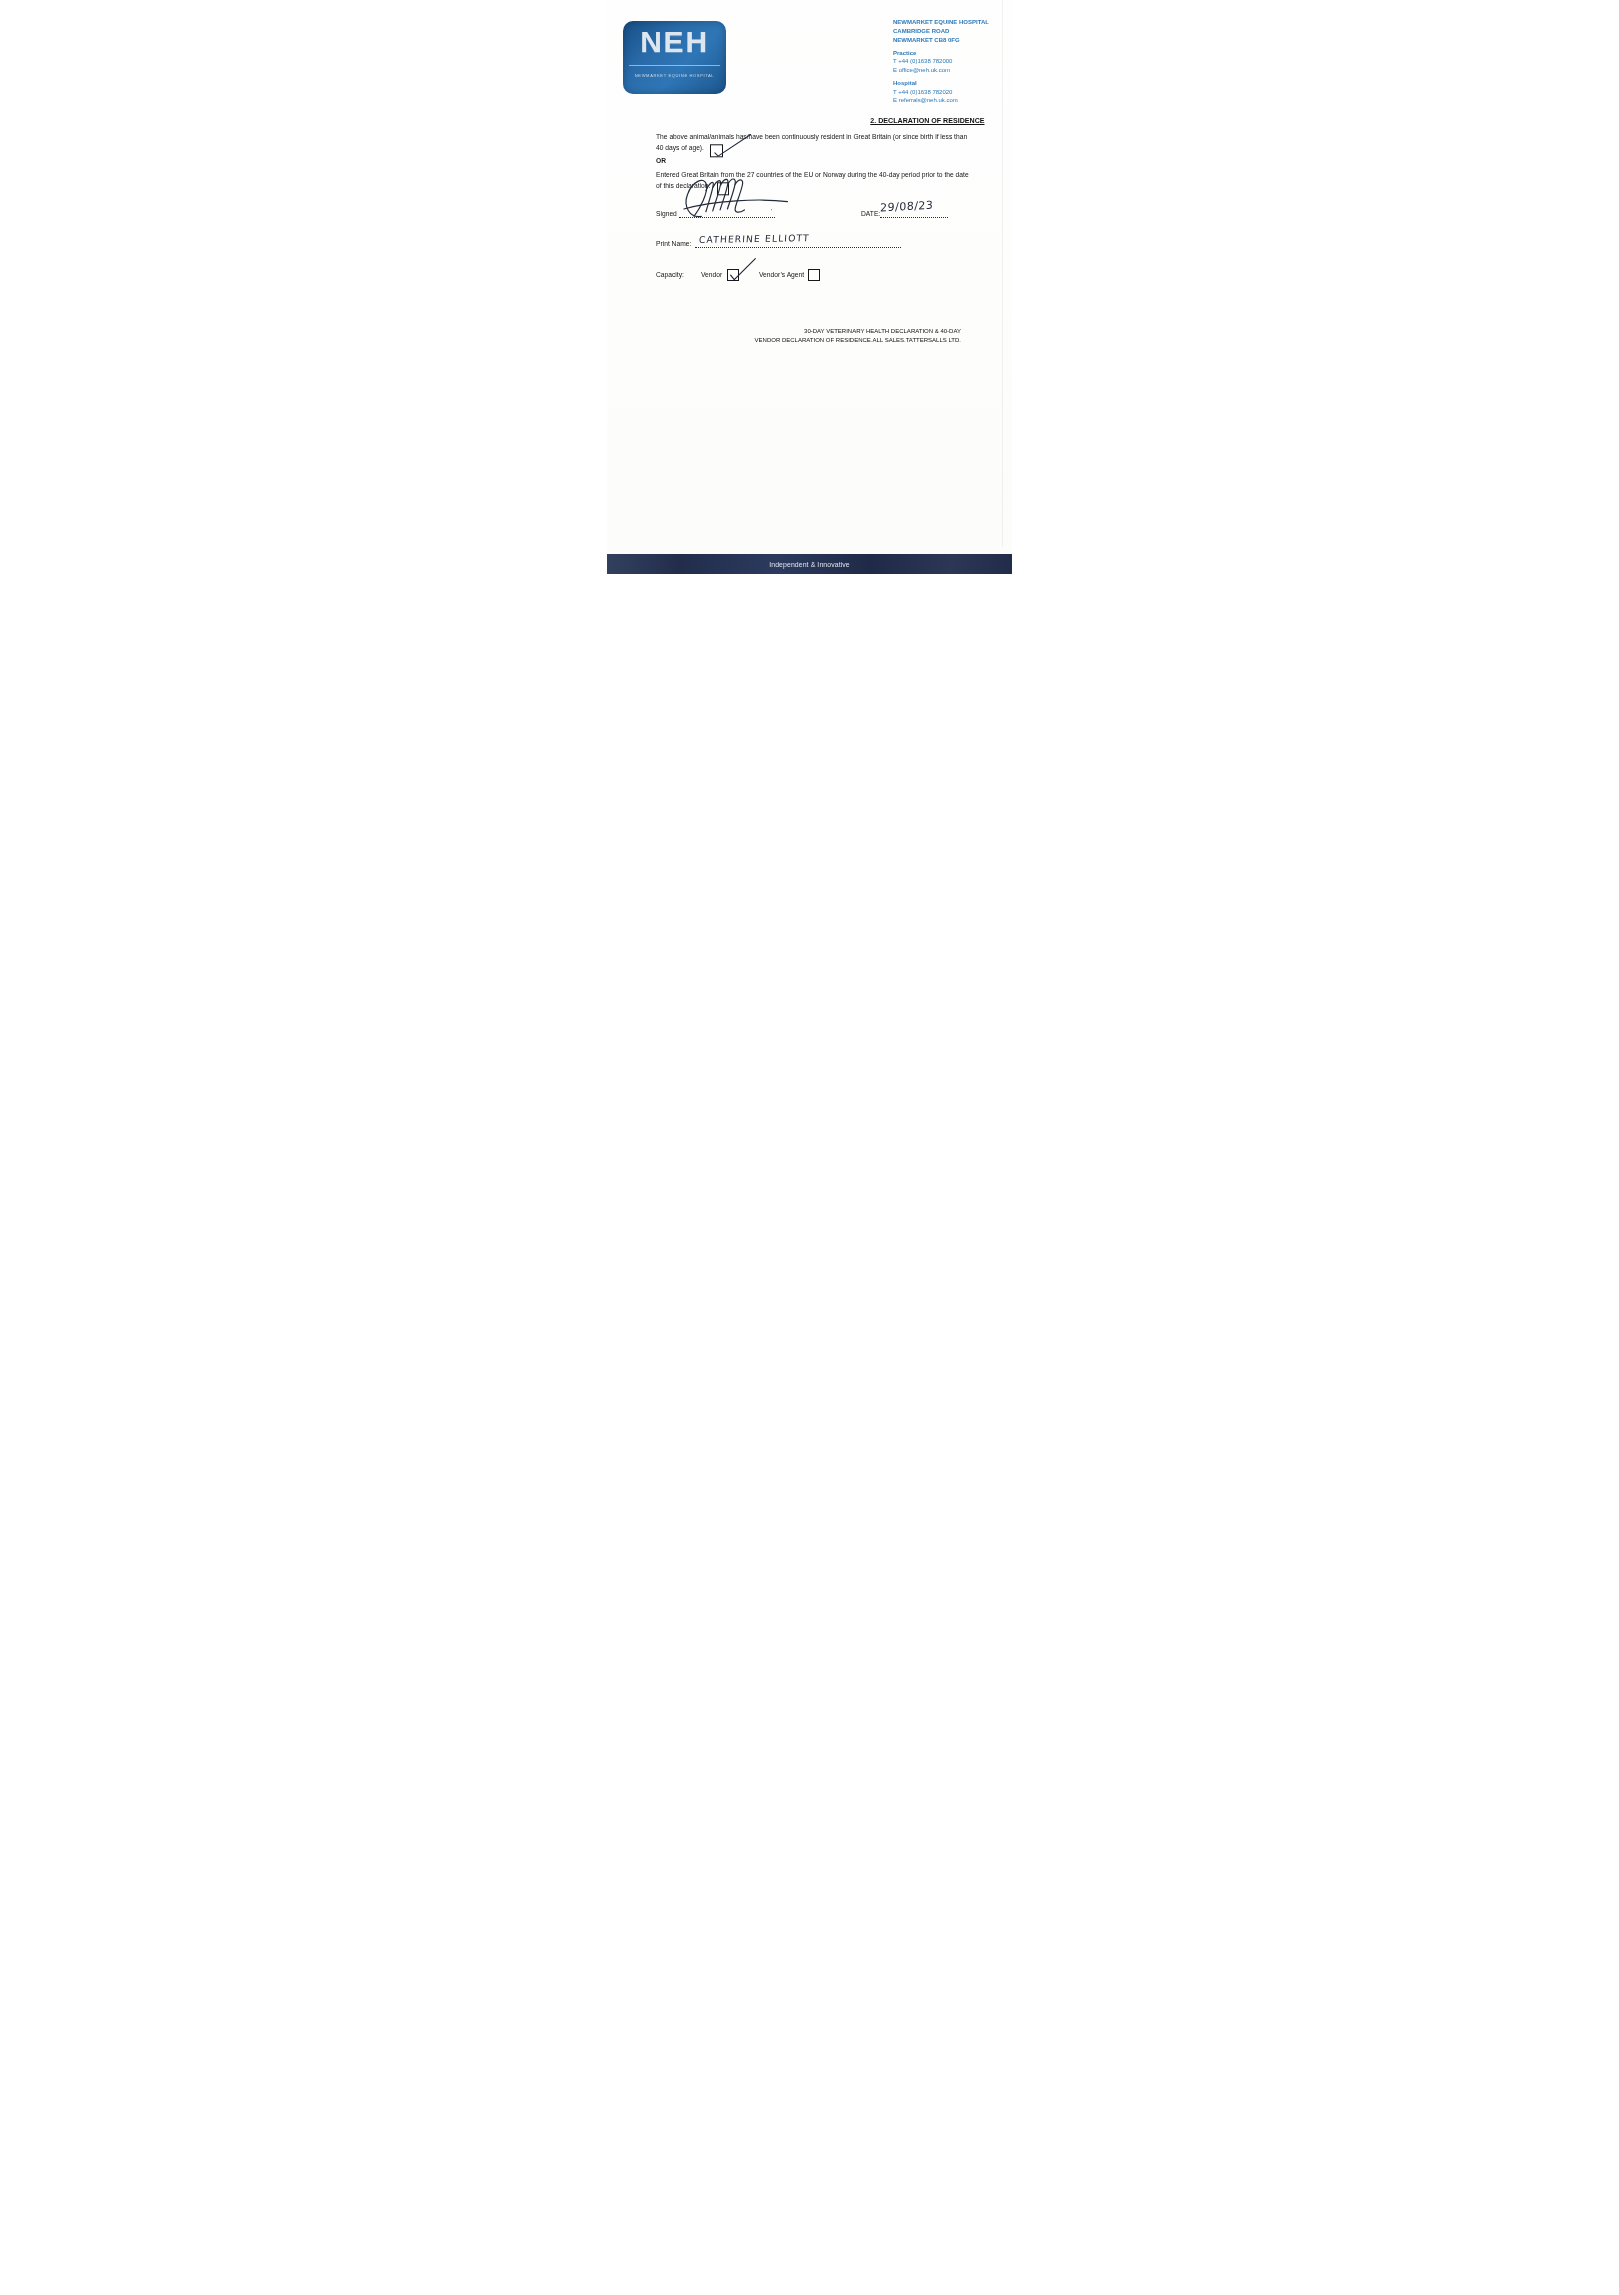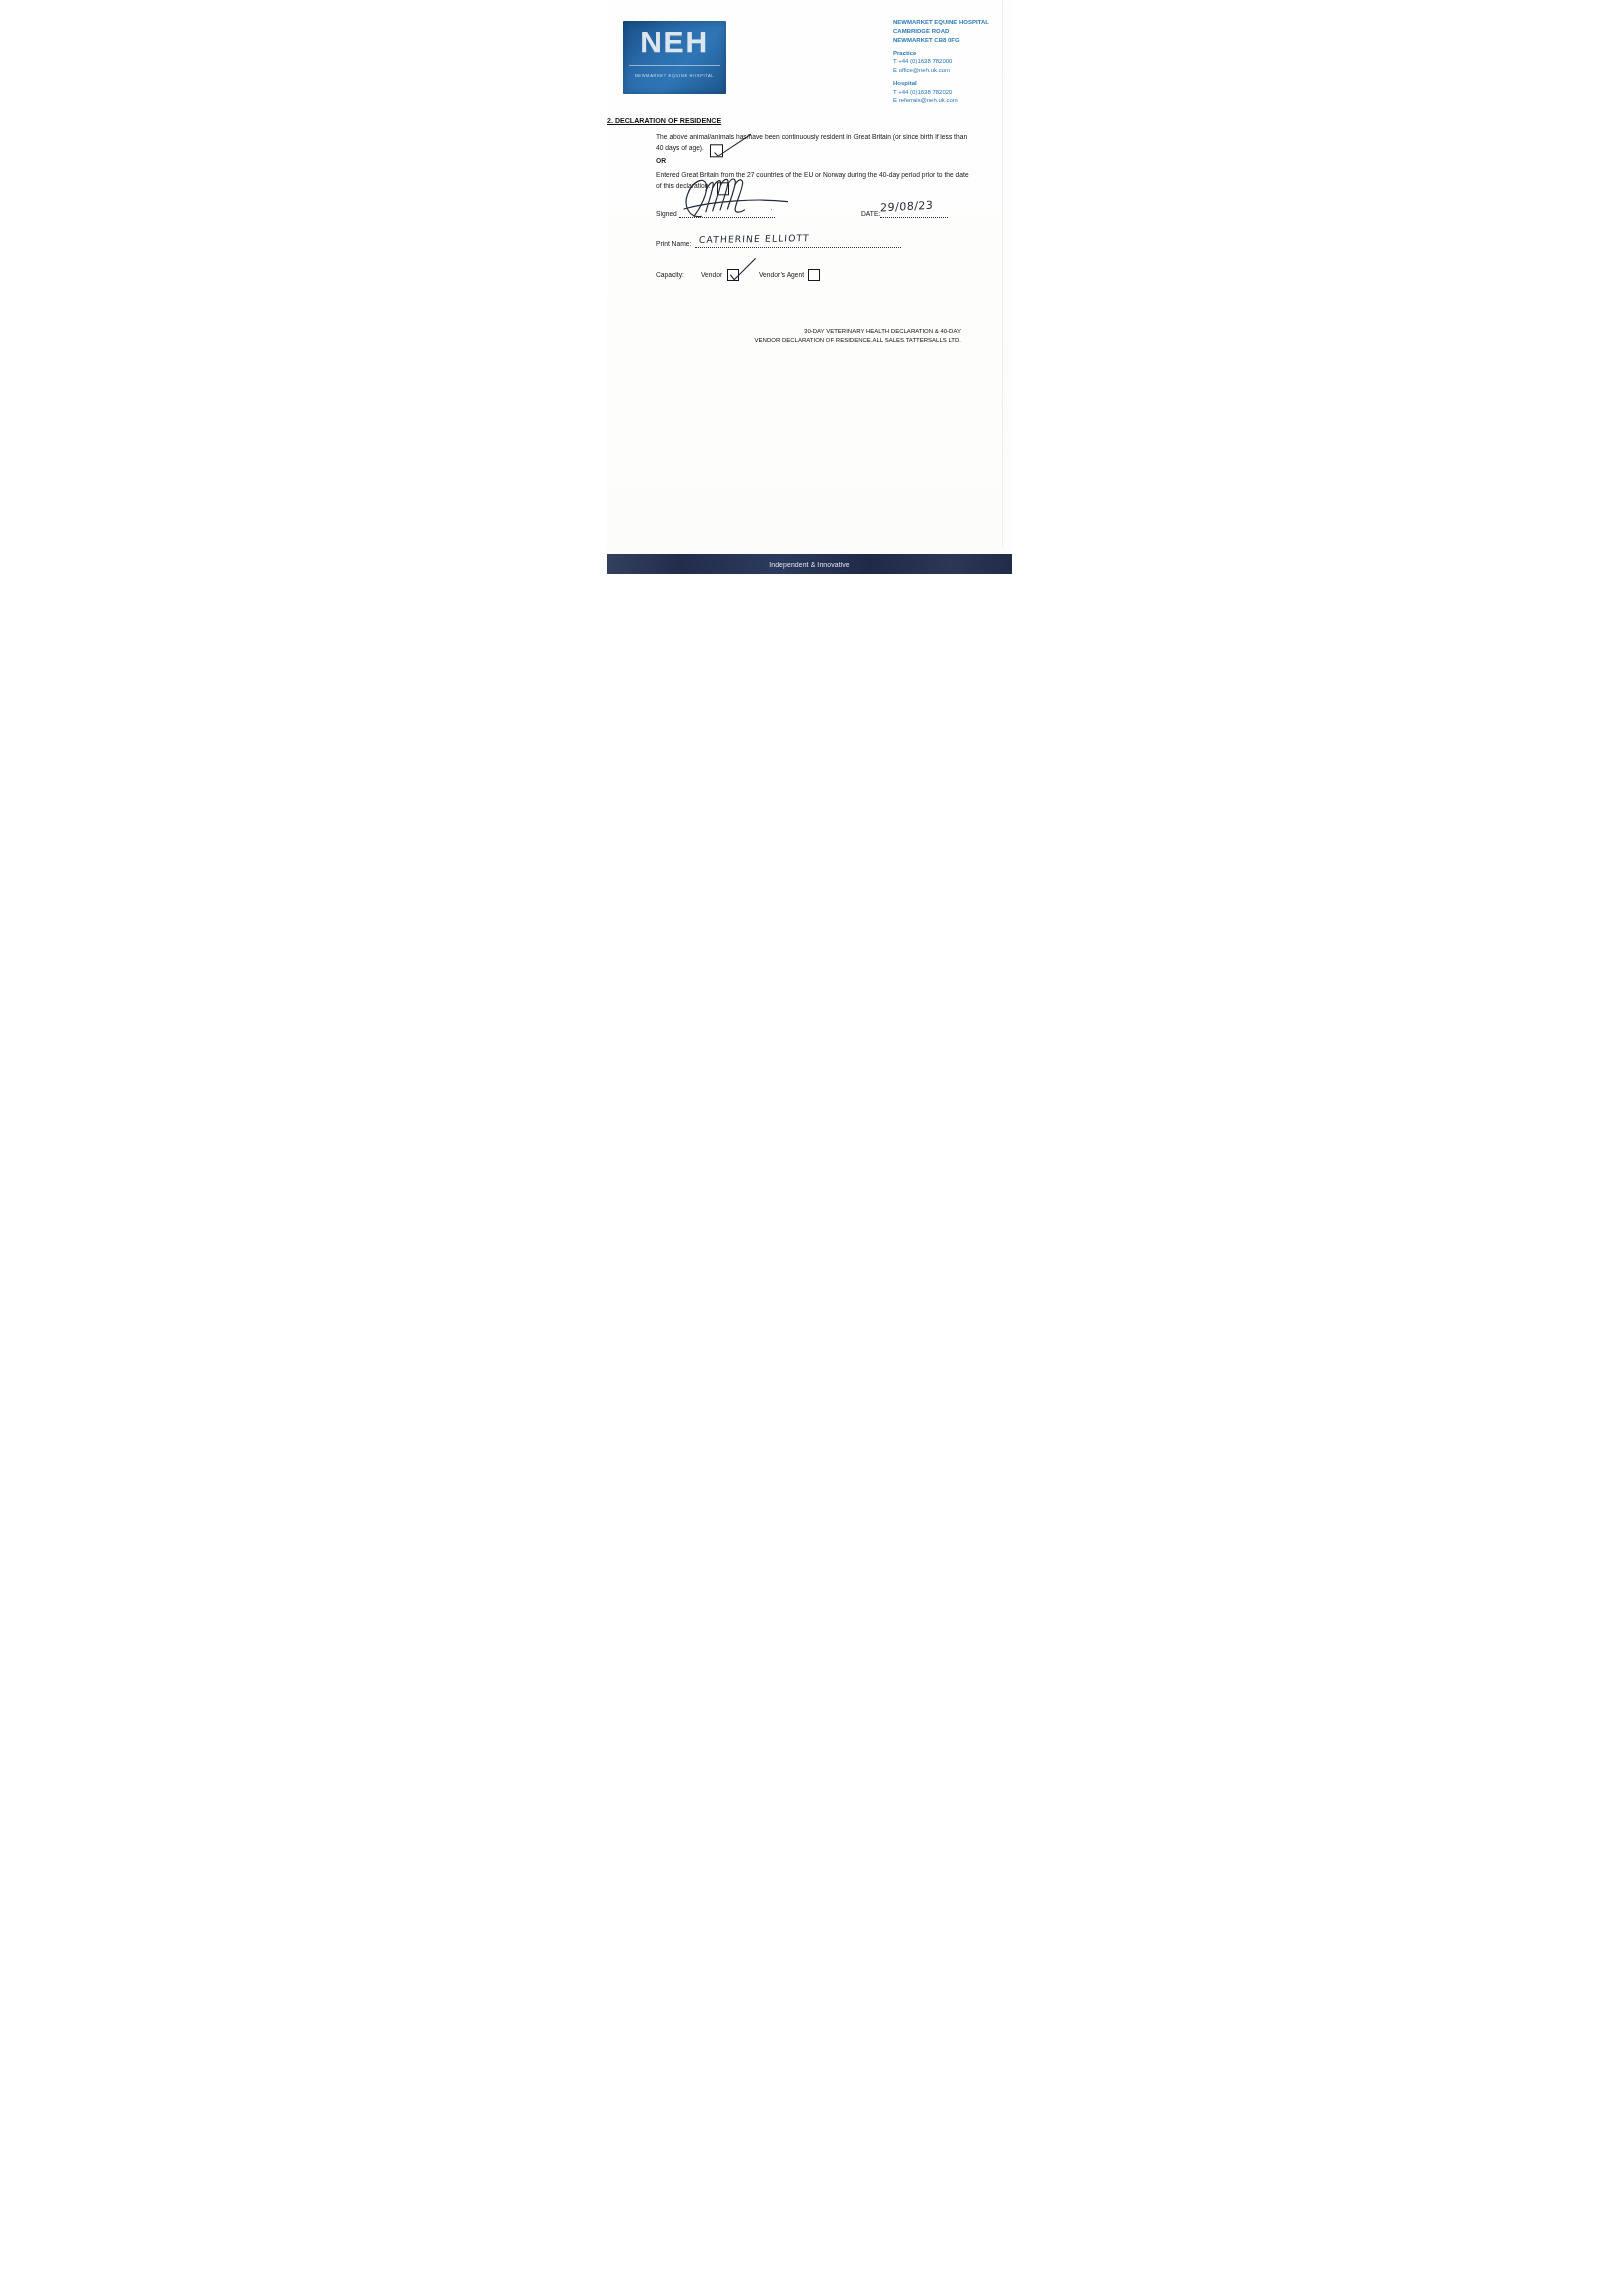--- a/index.html
+++ b/index.html
@@ -6,42 +6,42 @@
   html,body { background:#ffffff; }
   body { font-family:"Liberation Sans", sans-serif; }
   .page {
     position:relative; width:405px; height:574px; margin:0 auto;
     background:linear-gradient(180deg,#fefefe 0%, #fdfdfc 60%, #fcfcfb 100%);
     overflow:hidden; color:#1a1a1a;
   }
   
   .logo {
     position:absolute; left:16px; top:21px; width:103px; height:73px;
-    border-radius:1px;
+    border-radius:10px;
     background:linear-gradient(135deg,#174f86 0%, #2a6cab 35%, #2f76b6 60%, #1c578f 100%);
     box-shadow:inset 0 0 8.3px rgba(0,0,0,0.25);
   }
   .logo-neh {
     position:absolute; top:6.4px; left:0; right:0; text-align:center;
     font-size:30px; font-weight:700; letter-spacing:1.8px; line-height:1;
     color:#dde6ee; text-shadow:0 0.5px 0 rgba(255,255,255,0.25);
   }
   .logo-line { position:absolute; left:6.4px; right:6.4px; top:44px; height:0.9px; background:rgba(255,255,255,0.5); }
   .logo-caption {
     position:absolute; bottom:15.6px; left:0; right:0; text-align:center;
     font-size:4.1px; letter-spacing:0.6px; color:#c8daea;
   }
   
   .contact { position:absolute; left:286px; top:18.4px; width:110px; font-size:6px; line-height:8.7px; color:#2e7ab8; }
   .contact .addr { font-weight:700; }
   .contact .grp { margin-top:4.1px; }
   .contact .grp-label { font-weight:700; }
   
   .heading {
-    position:absolute; top:117px; left:0; right:27.5px; text-align:left;
+    position:absolute; top:117px; left:0; right:27.5px; text-align:right;
     font-size:7.1px; font-weight:700; text-decoration:underline; color:#111;
   }
   
   .para { position:absolute; left:49px; width:317px; font-size:6.7px; line-height:1.55; color:#141414; }
   .p1 { top:132px; }
   .or { position:absolute; left:49px; top:157px; font-size:6.7px; font-weight:700; }
   .p2 { top:170px; }
   .cb {
     position:relative; display:inline-block; width:12.4px; height:12.4px;
     border:0.9px solid #17181c; background:transparent; vertical-align:middle;

